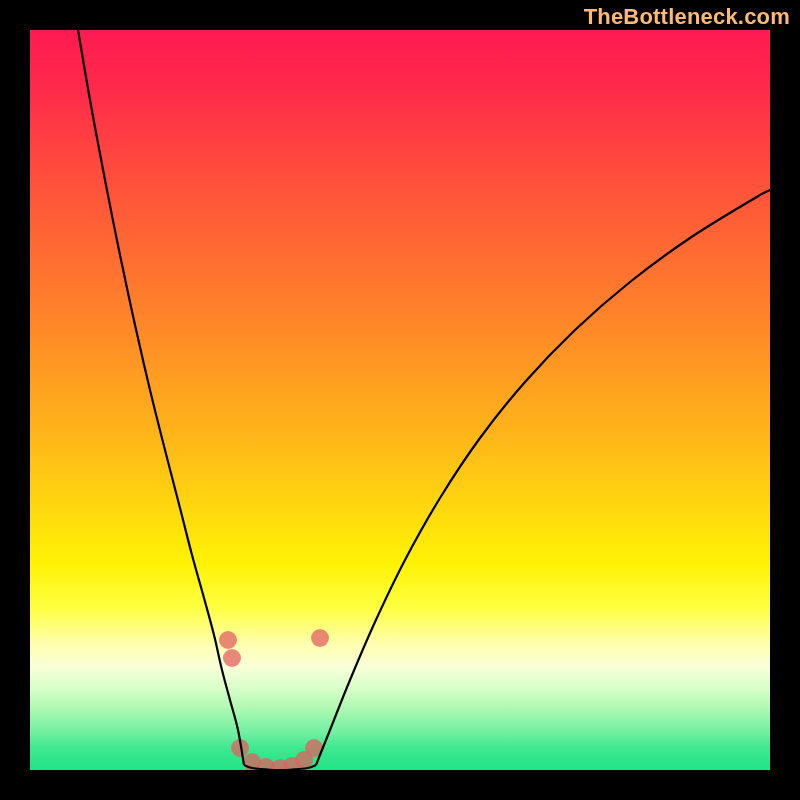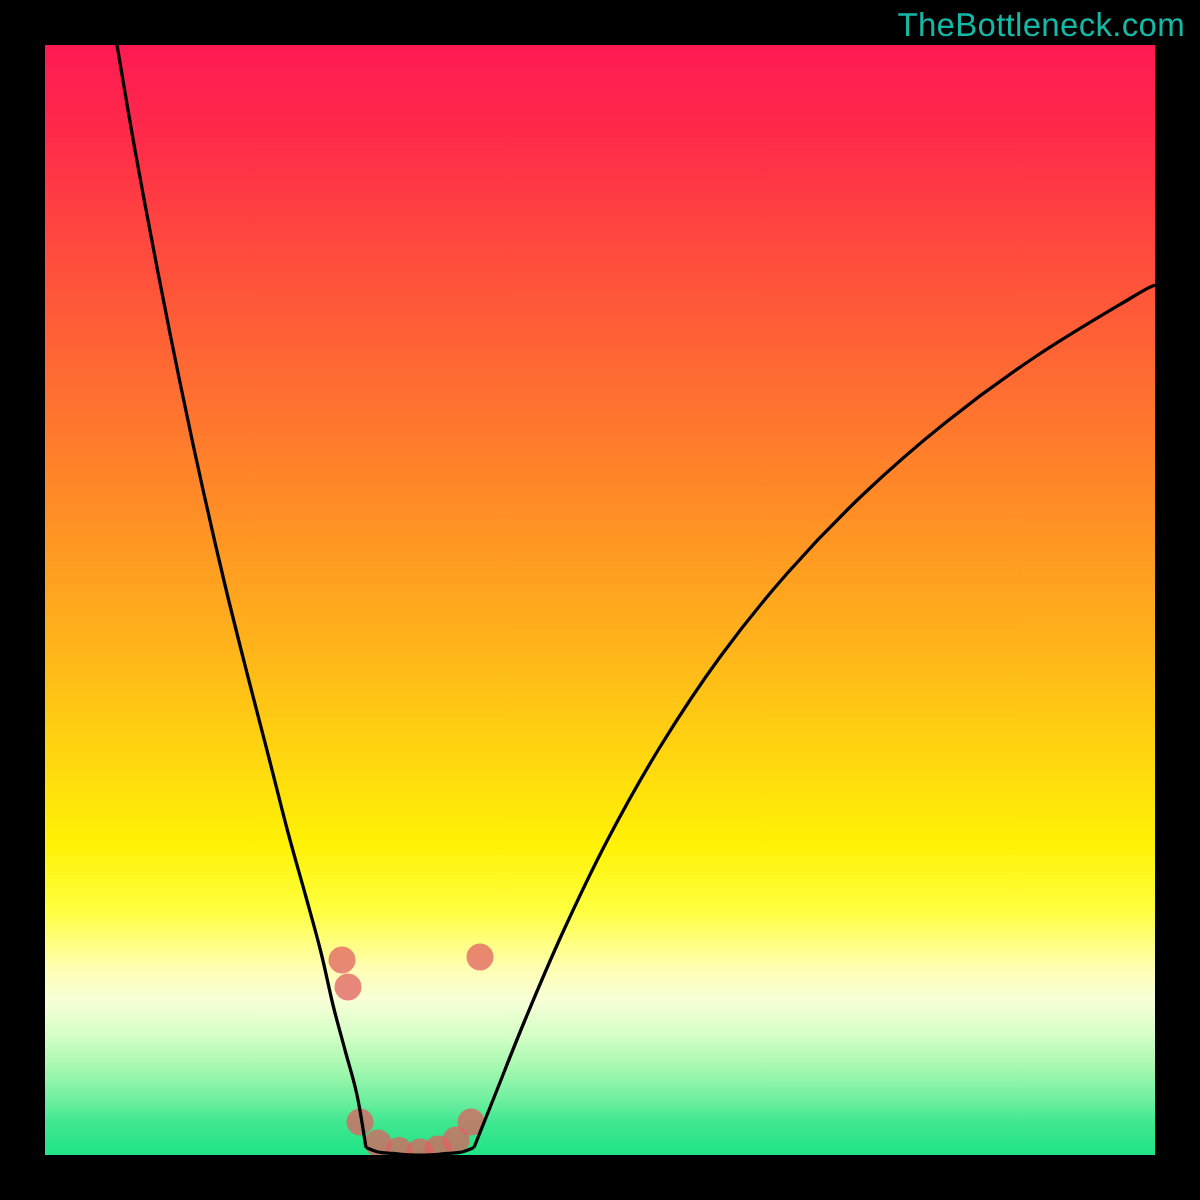--- a/index.html
+++ b/index.html
@@ -45,23 +45,23 @@
       #a8f8b0 92%,
       #70efa0 95%,
       #40e890 97%,
       #20e386 100%
     );
   }
   .watermark {
     position: absolute;
     top: 4px;
     right: 10px;
-    color: #14b8a6;
+    color: #fdba74;
     font-size: 22px;
-    font-weight: 400;
+    font-weight: 700;
     letter-spacing: 0.2px;
     user-select: none;
   }
   svg.curves {
     position: absolute;
     inset: 0;
   }
   .curve {
     fill: none;
     stroke: #000;

